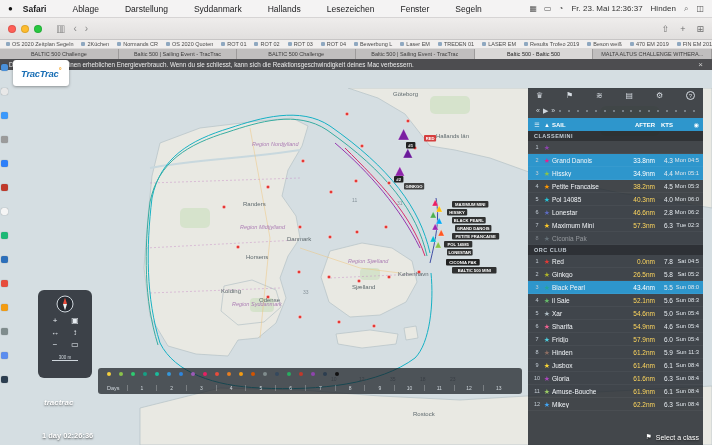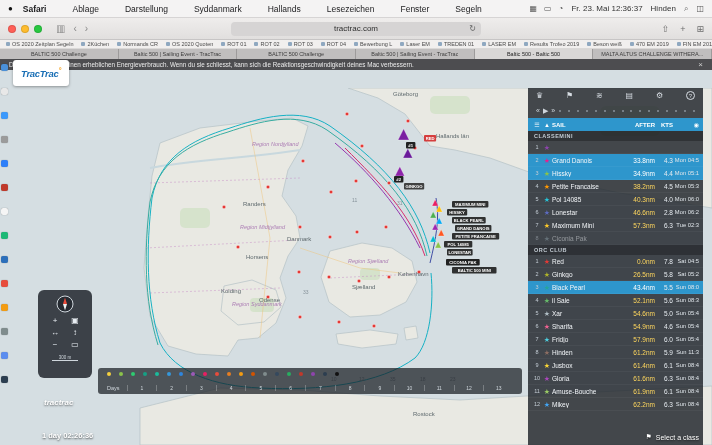--- a/index.html
+++ b/index.html
@@ -131,24 +131,20 @@
 
   <div class="toolbar">
     <span class="lights">
       <span class="light" style="background:#ff5f57"></span>
       <span class="light" style="background:#febc2e"></span>
       <span class="light" style="background:#28c840"></span>
     </span>
     <span class="navico">▥</span>
     <span class="navico">‹</span>
     <span class="navico">›</span>
-    <span class="urlpill">
-      <span>tractrac.com</span>
-      <span class="reload">↻</span>
-    </span>
     <span class="tool-right">
       <span>⇧</span>
       <span>+</span>
       <span>⊞</span>
     </span>
   </div>
 
   <div class="bookmarksbar" id="bookmarks">
       <span class="bm">
         <span class="bmdot"></span>

